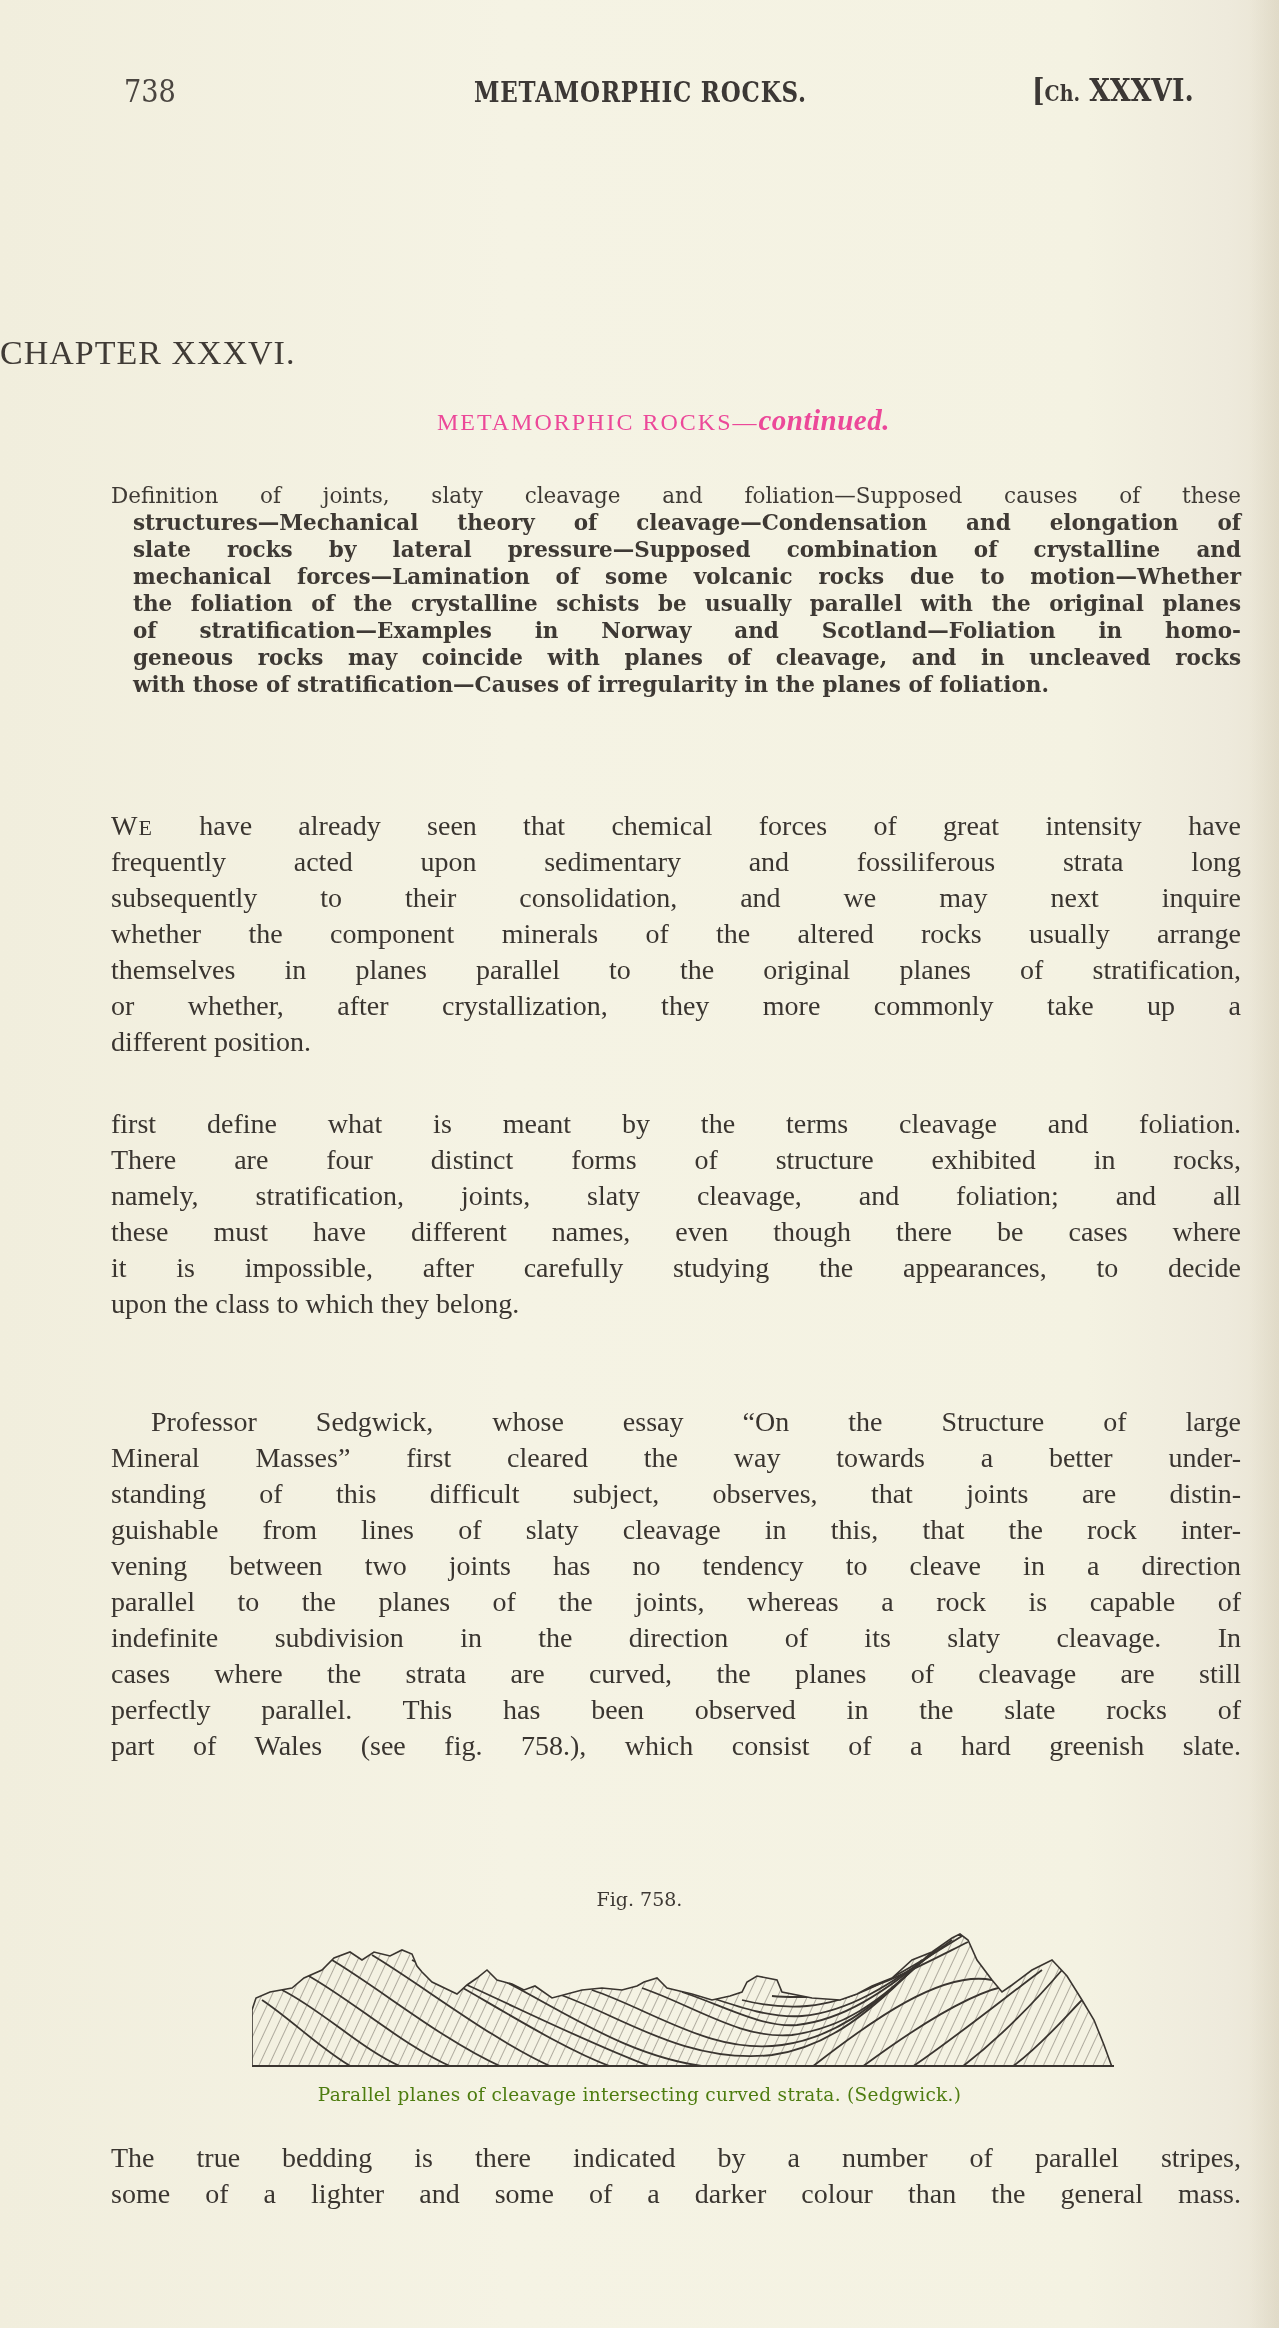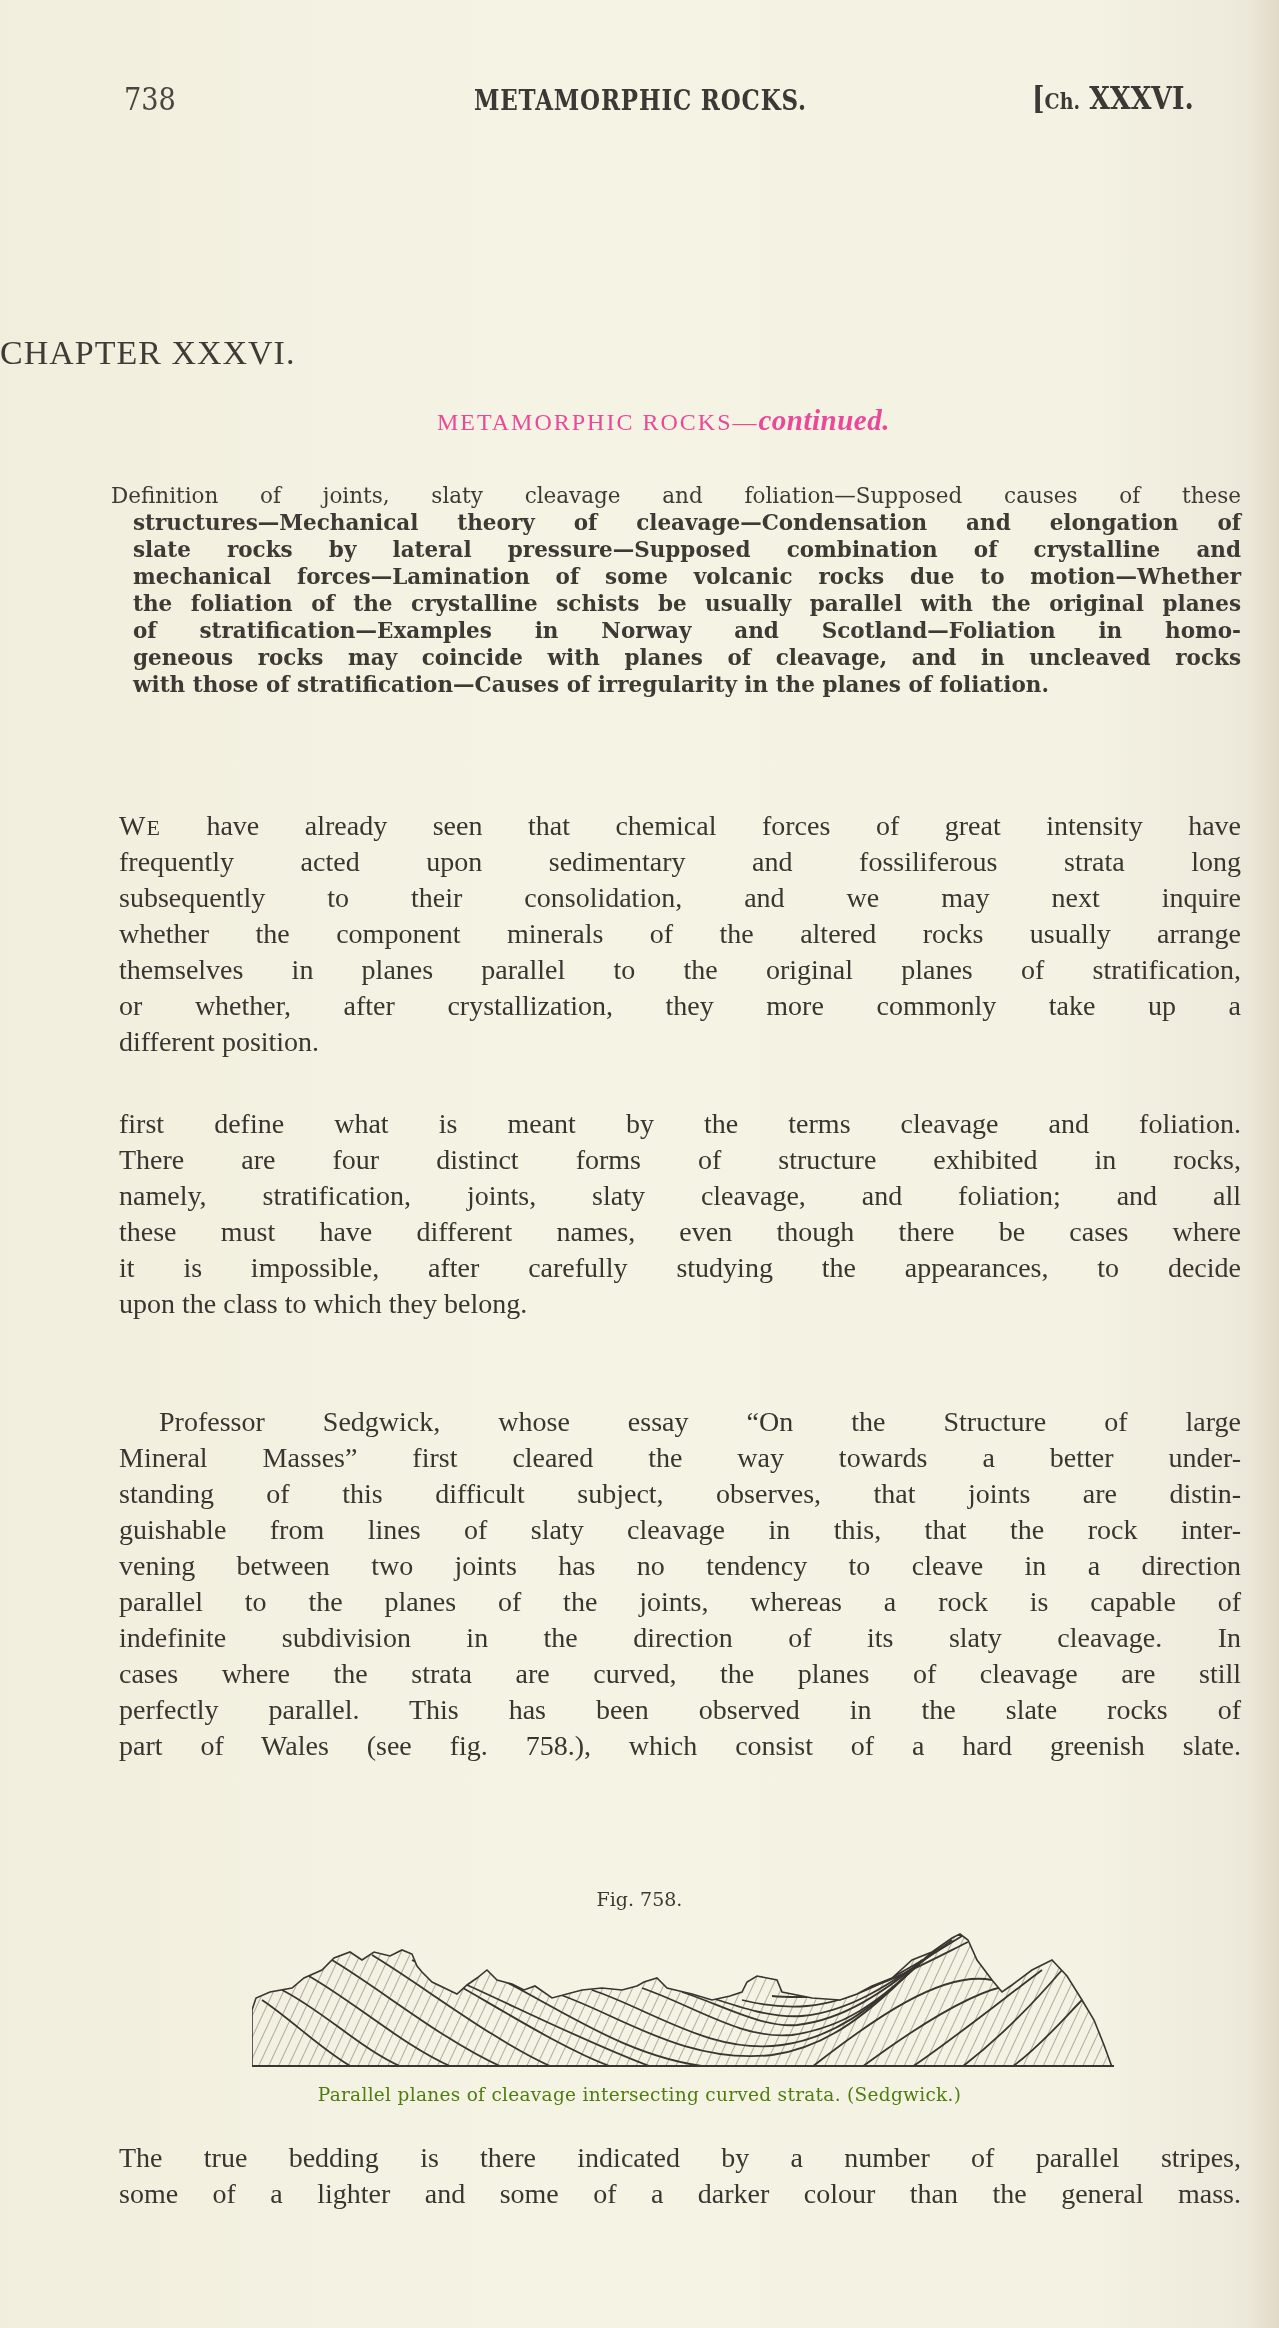--- a/index.html
+++ b/index.html
@@ -7,40 +7,40 @@
     width: 1279px; height: 2328px; overflow: hidden;
     background: #f3f0e0;
     background: linear-gradient(90deg, #f1eedd 0%, #f5f3e4 40%, #f4f2e2 85%, #eeeadc 96%, #e9e4d3 100%);
     color: #3a3530;
     font-family: "Liberation Serif", "DejaVu Serif", serif;
     position: relative;
   }
   .page { position: absolute; left: 0; top: 0; width: 1279px; height: 2328px; }
 
   
-  .running-head { position: absolute; top: 80px; left: 0; width: 1279px; height: 50px; font-family: "DejaVu Serif", "Liberation Serif", serif; }
+  .running-head { position: absolute; top: 72px; left: 0; width: 1279px; height: 50px; font-family: "DejaVu Serif", "Liberation Serif", serif; }
   .rh-page { position: absolute; left: 124px; top: 0; font-size: 32px; color: #4a4540; letter-spacing: 0px; transform: scaleX(0.85); transform-origin: left; }
   .rh-title { position: absolute; left: 474px; top: 4px; font-size: 28px; font-weight: bold; color: #3c3835; letter-spacing: 1px; transform: scaleX(0.82); transform-origin: left; }
   .rh-chapter { position: absolute; left: 1032px; top: 0; font-size: 31px; font-weight: bold; color: #3c3835; transform: scaleX(0.86); transform-origin: left; white-space: nowrap; }
   .rh-chapter .sc { font-size: 22px; }
 
   
   .chapter-title { position: absolute; top: 334px; left: 0; width: 1279px; font-size: 34px; color: #403b36; letter-spacing: 1px; }
   .chapter-sub { position: absolute; top: 404px; left: 0; width: 1279px; text-align: center; font-size: 24px; color: #ec4899; letter-spacing: 2px; padding-left: 24px; }
   .chapter-sub .cont { font-style: italic; font-weight: bold; font-size: 29px; letter-spacing: 0.5px; }
 
   
   .synopsis { position: absolute; top: 482px; left: 111px; width: 1130px; font-size: 21.5px; line-height: 27px; color: #3e3934; font-family: "DejaVu Serif", serif; }
   .synopsis .line { display: block; text-align: justify; text-align-last: justify; white-space: nowrap; height: 27px; transform-origin: left; }
   .synopsis .line.indent { padding-left: 22px; font-weight: bold; }
   .synopsis .line.last { text-align-last: left; }
 
   
   .body-text { position: absolute; left: 111px; width: 1130px; font-size: 28px; line-height: 36px; color: #3a3530; }
-  .body-text .line { display: block; text-align: justify; text-align-last: justify; white-space: nowrap; height: 36px; margin-left: 8px; }
+  .body-text .line { display: block; text-align: justify; text-align-last: justify; white-space: nowrap; height: 36px; }
   .body-text .line.last { text-align-last: left; }
   .body-text .line.para-start { padding-left: 40px; }
   .we { letter-spacing: 1px; }
   .we .sc { font-size: 22px; }
 
   #p1 { top: 808px; }
   #p2 { top: 1106px; }
   #p3 { top: 1404px; }
   #p4 { top: 2140px; }
 

